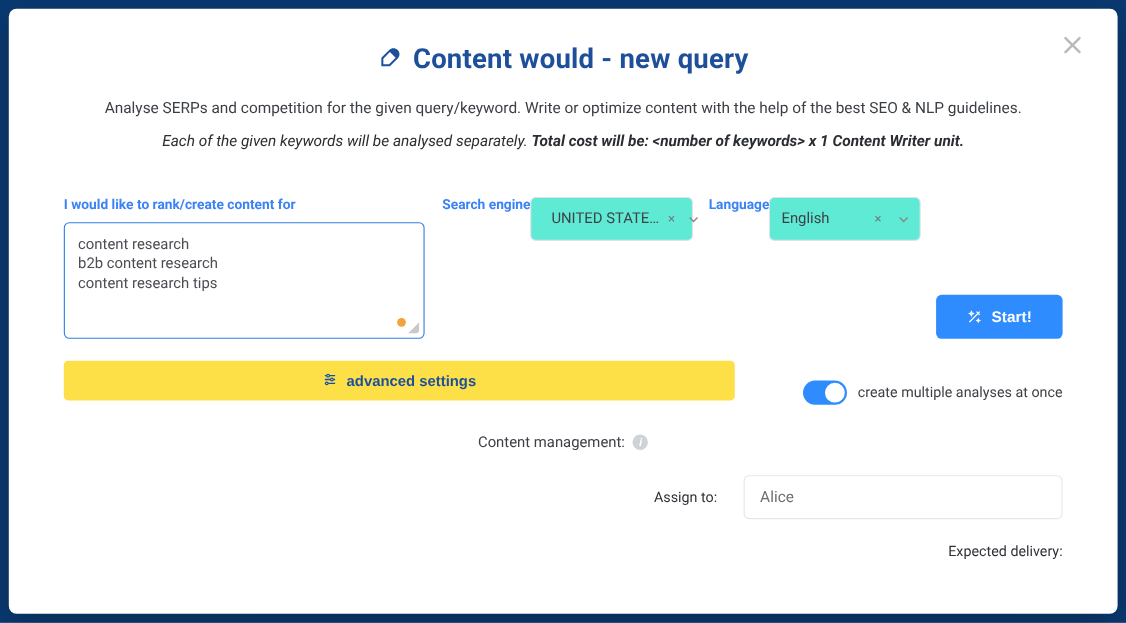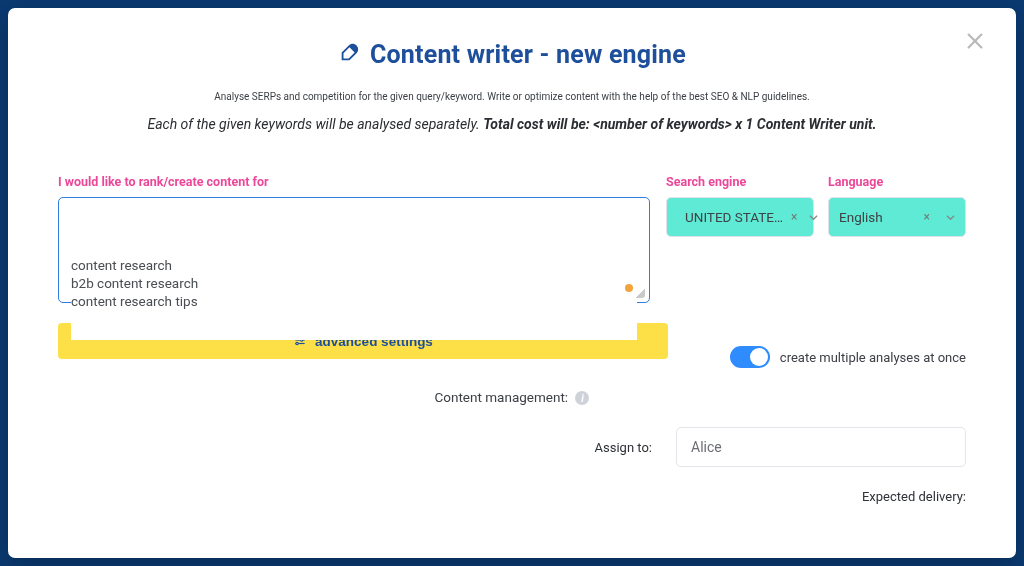--- a/index.html
+++ b/index.html
@@ -27,49 +27,48 @@
     margin-top: 4px;
   }
   .feather { color: #1e4f9b; }
   .feather svg { width: 22px; height: 22px; }
   h1.title {
     color: #1e4f9b;
     font-size: 25px;
     font-weight: 700;
     letter-spacing: .2px;
   }
-  .desc { text-align: center; color: #3b3f44; font-size: 10px; margin-top: 22px; }
+  .desc { text-align: center; color: #3b3f44; font-size: 14px; margin-top: 22px; }
   .desc-2 { text-align: center; color: #2a2d31; font-size: 14px; margin-top: 14px; font-style: italic; }
   .desc-2 .bold { font-weight: 700; font-style: italic; }
 
   .form-area { display: flex; gap: 16px; margin-top: 42px; }
   .col-kw { flex: 1 1 auto; }
-  .col-kw .label, .small-label { font-size: 12.5px; font-weight: 700; color: #ec4899; margin-bottom: 8px; display:block; }
+  .col-kw .label, .small-label { font-size: 12.5px; font-weight: 700; color: #3b82f6; margin-bottom: 8px; display:block; }
   .kw-wrap {
     position: relative;
     border: 1px solid #2f7de1;
     border-radius: 5px;
     padding: 10px 12px;
     height: 106px;
   }
   .kw-textarea {
     width: 100%; height: 100%;
     border: none; outline: none; resize: none;
     font-family: inherit; font-size: 13.5px; color: #4a4d52;
     line-height: 1.35;
-    margin-top: 48px;
   }
   .kw-resize { position:absolute; right:4px; bottom:4px; width:10px; height:10px;
     background: linear-gradient(135deg, transparent 50%, #c9c9c9 50%);
     border-bottom-right-radius: 3px;
   }
   .kw-dot { position:absolute; right:16px; bottom:10px; width:8px; height:8px; background:#f2a33c; border-radius:50%; }
 
   .right-cols { display:flex; gap:14px; }
-  .sel { display:flex; flex-direction:column; }
+  .sel { display:flex; flex-direction:row; }
   .sel .box {
     border:1px solid #dfe3e9; border-radius:5px; height:40px;
     display:flex; align-items:center; padding: 0 10px; gap:8px;
     font-size:13.5px; color:#3f4247; background:#5eead4;
     cursor:pointer;
     white-space: nowrap;
   }
   .sel.se .box { width: 148px; }
   .sel.lang .box { width: 138px; justify-content:center;gap:12px; }
   .flag { width:18px; height:12px; display:inline-block; position:relative; }
@@ -145,21 +144,21 @@
         <line x1="19" y1="5" x2="5" y2="19"></line>
     </svg>
   </div>
 
   <div class="title-row">
     <span class="feather">
       <svg viewBox="0 0 24 24" fill="currentColor">
           <path d="M20.24 3.76c-2.34-2.34-6.14-2.34-8.49 0L4 11.51V20h8.49l7.76-7.76c2.34-2.34 2.34-6.14-.01-8.48zM11.66 18H6v-5.66l6.5-6.5 5.66 5.66-6.5 6.5zM4 22l8-8"></path>
         </svg>
     </span>
-    <h1 class="title">Content writer - new engine</h1>
+    <h1 class="title">Content would - new query</h1>
   </div>
 
   <p class="desc">Analyse SERPs and competition for the given query/keyword. Write or optimize content with the help of the best SEO &amp; NLP guidelines.</p>
   <p class="desc-2">
     <span>Each of the given keywords will be analysed separately. </span><span class="bold">Total cost will be: &lt;number of keywords&gt; x 1 Content Writer unit.</span>
   </p>
 
   <div class="form-area">
     <div class="col-kw">
       <span class="label">I would like to rank/create content for</span>
@@ -193,20 +192,26 @@
           <span>English</span>
           <span class="x-sm">×</span>
           <span class="caret">
             <svg viewBox="0 0 10 10">
                 <path d="M1 3 L5 7 L9 3" fill="none" stroke="currentColor" stroke-width="1.4"></path>
               </svg>
           </span>
         </div>
       </div>
 
+      <button class="start-btn">
+        <svg viewBox="0 0 24 24" fill="none" stroke="currentColor" stroke-width="2">
+          <path d="M15 4l5 5M4 20L20 4M6 6l1-2 1 2 2 1-2 1-1 2-1-2-2-1zM17 17l.7-1.4.7 1.4 1.4.7-1.4.7-.7 1.4-.7-1.4-1.4-.7z"></path>
+        </svg>
+        <span>Start!</span>
+      </button>
     </div>
   </div>
 
   <div class="adv-row">
     <button class="adv-btn">
       <span class="sliders">
         <svg viewBox="0 0 24 24" fill="none" stroke="#1e4f9b" stroke-width="2">
           <line x1="4" y1="6" x2="20" y2="6"></line>
             <circle cx="9" cy="6" r="2" fill="#fff"></circle>
           <line x1="4" y1="12" x2="20" y2="12"></line>

